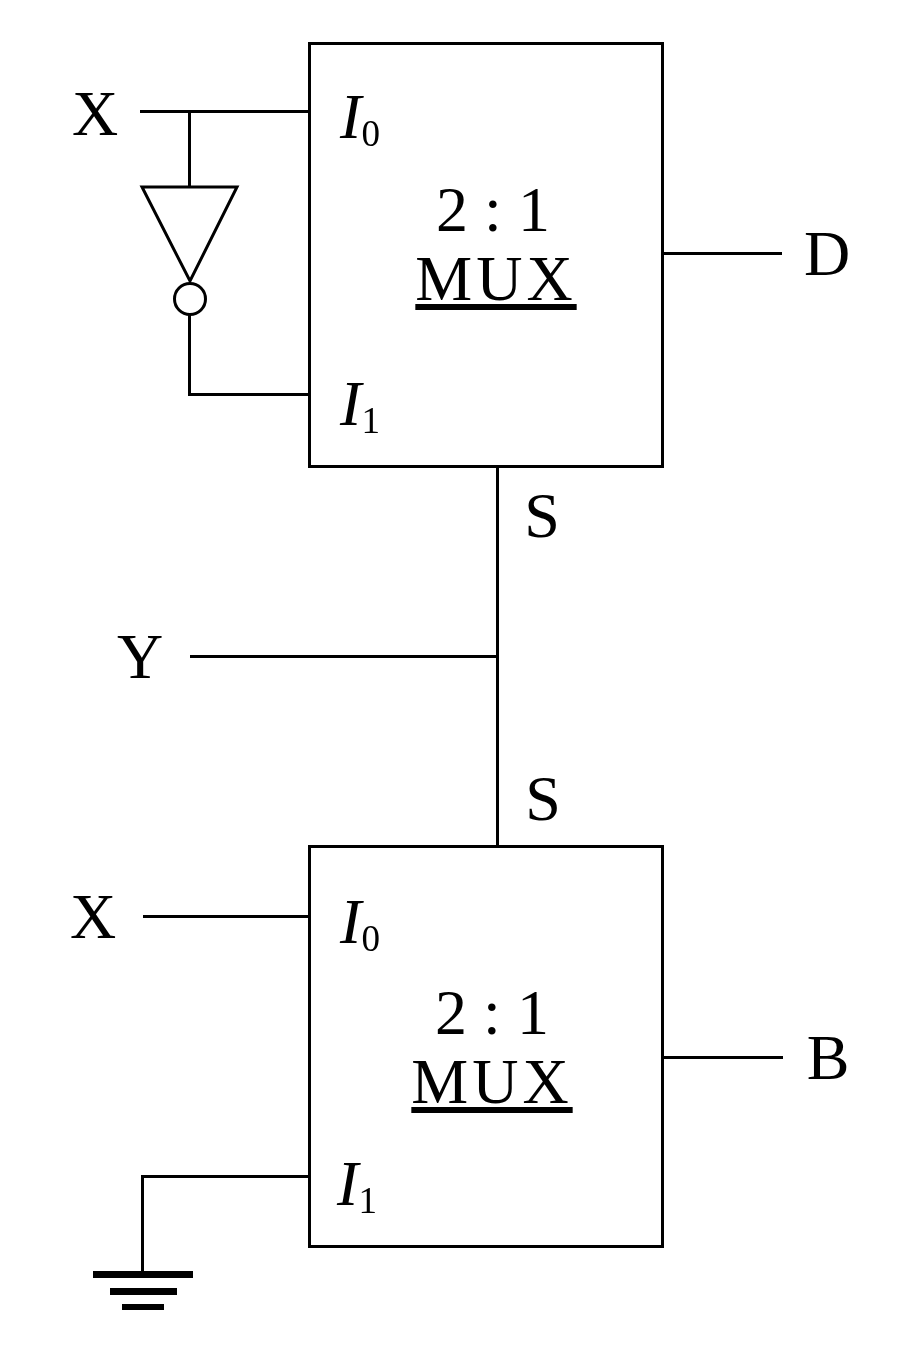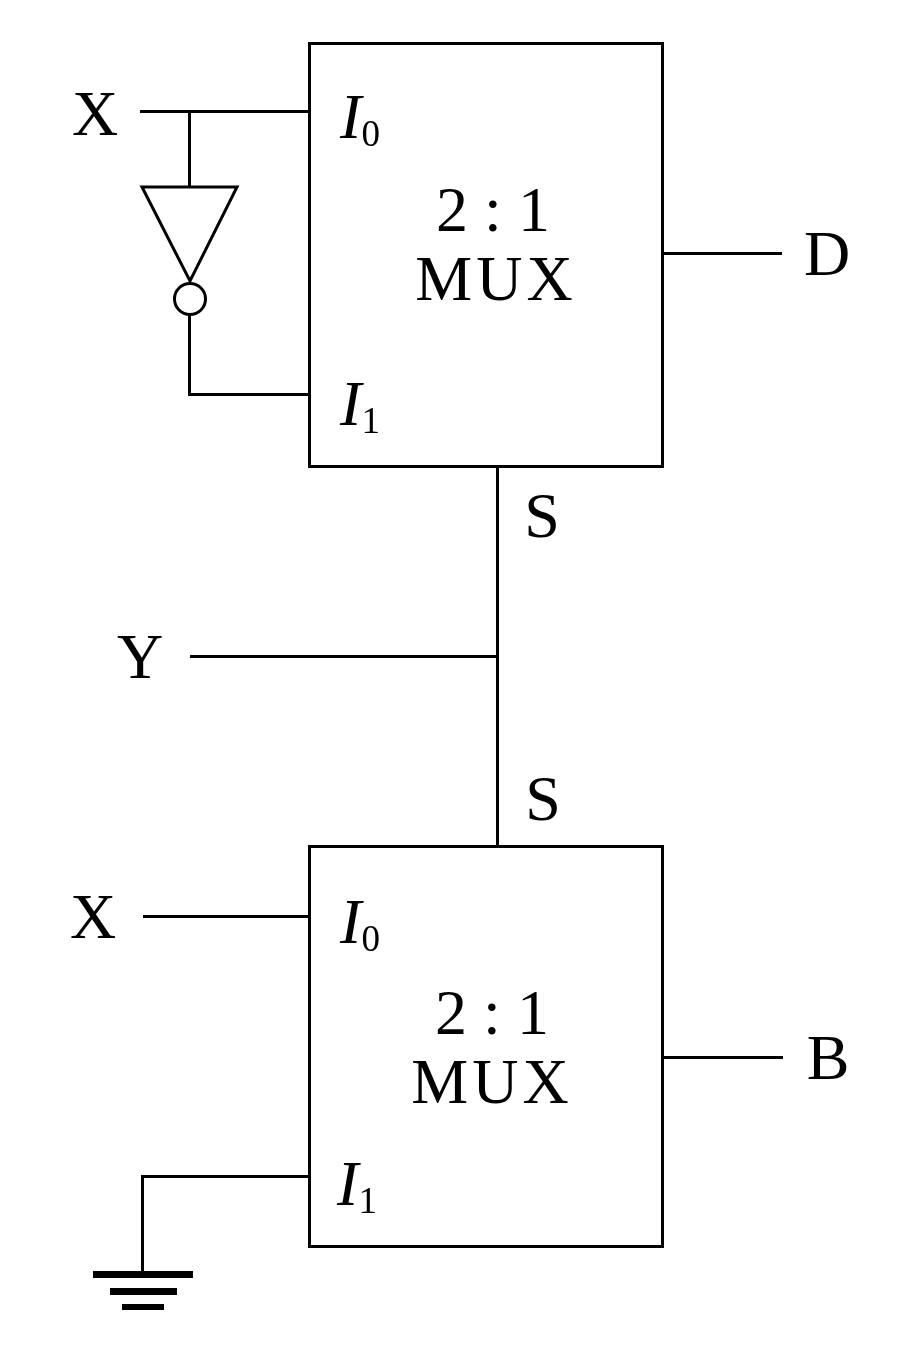--- a/index.html
+++ b/index.html
@@ -29,20 +29,21 @@
   .lbl {
     position: absolute;
     transform: translate(-50%, -50%);
     font-size: 64px;
     line-height: 1;
     white-space: nowrap;
     color: #000000;
   }
   .mux-name {
     letter-spacing: 4px;
+    text-decoration: underline;
   }
   .ilabel .ibase {
     font-style: italic;
   }
   .ilabel sub {
     font-style: normal;
     font-size: 0.58em;
     line-height: 0;
     vertical-align: -0.22em;
   }

